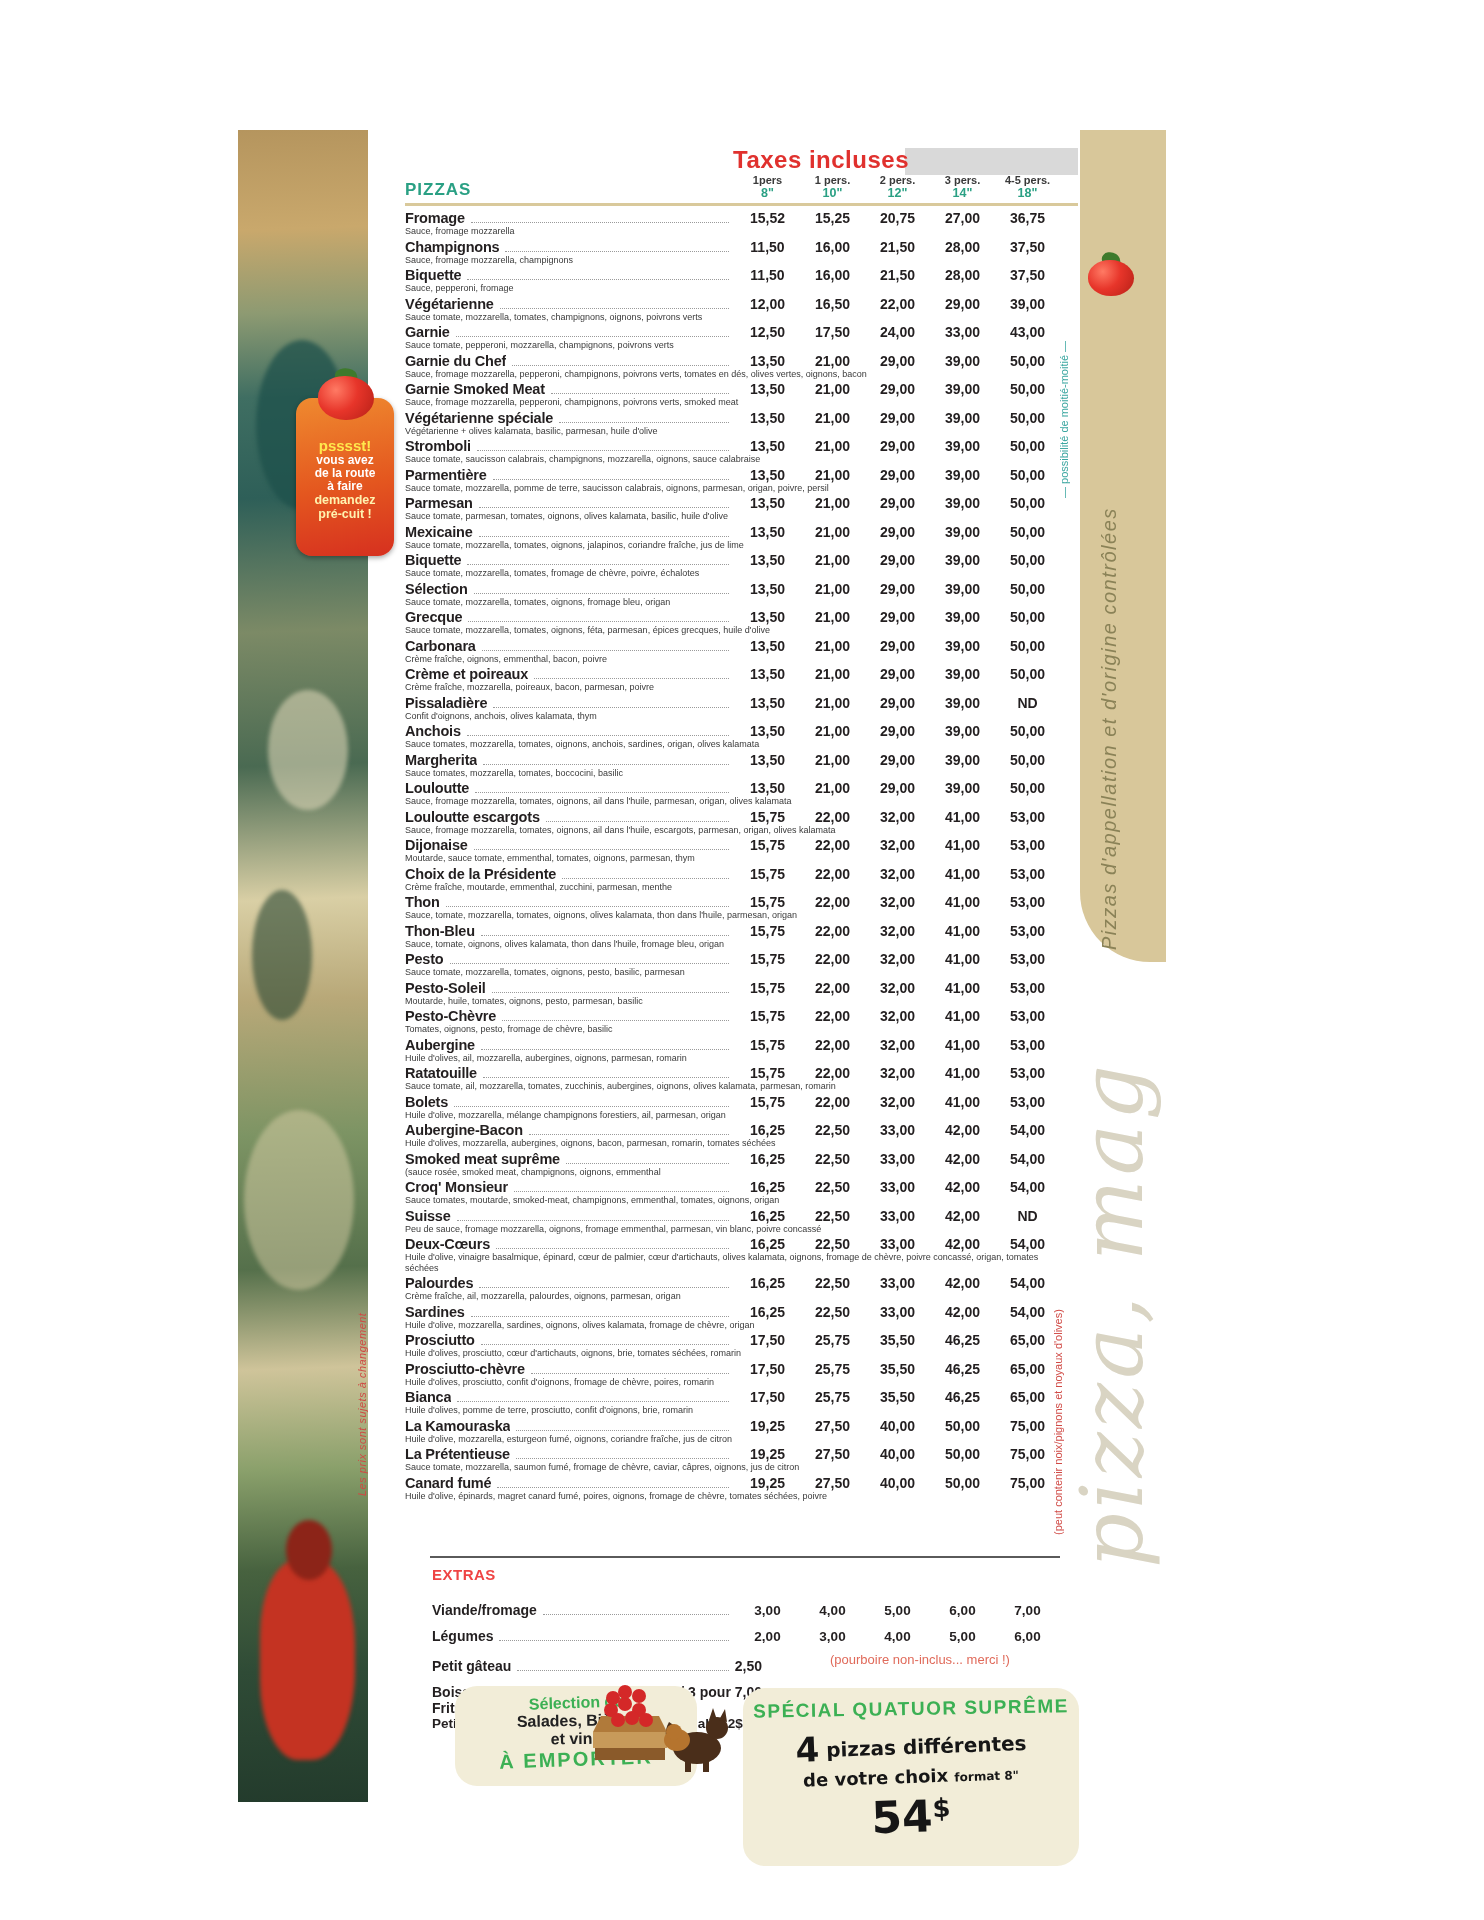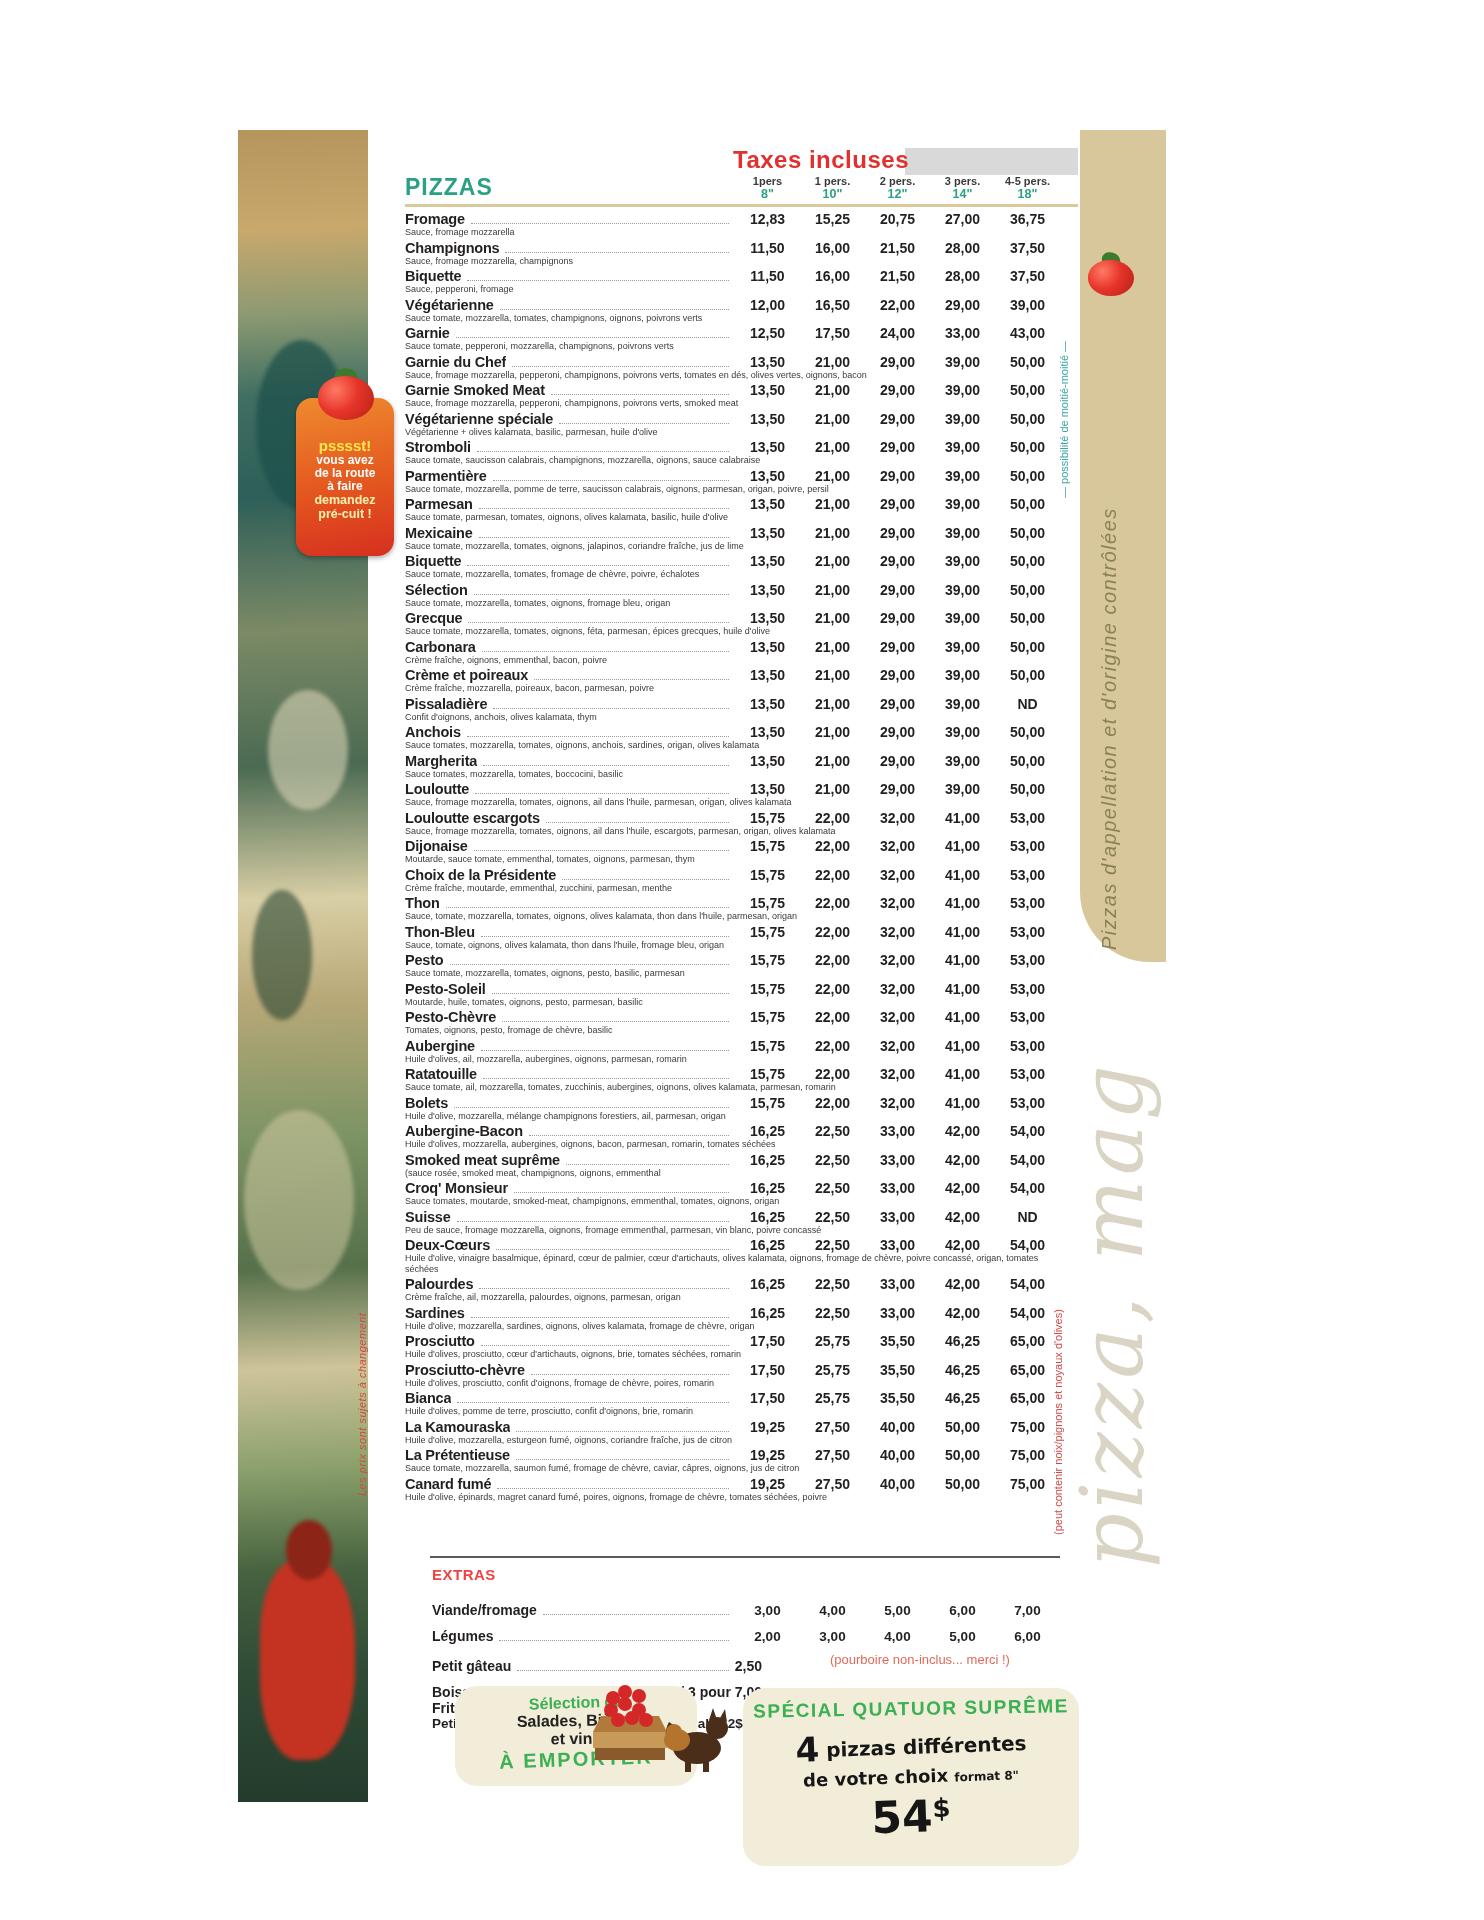--- a/index.html
+++ b/index.html
@@ -35,21 +35,21 @@
   .tomato-badge{left:318px;top:368px;width:56px;height:52px;}
   .tomato-strip{left:1088px;top:252px;width:46px;height:44px;}
 
   .left-price-note{left:356px;top:1232px;height:264px;color:#cf4a44;font-size:11px;font-style:italic;letter-spacing:.5px;}
 
   
   .main{position:absolute;left:405px;top:148px;width:673px;}
   .taxes{position:absolute;left:328px;top:-2px;font-size:24px;font-weight:bold;color:#e0312e;letter-spacing:.5px;}
   .gray-box{position:absolute;left:500px;top:0px;width:173px;height:27px;background:#d9d9d9;}
   .header-row{display:flex;align-items:flex-end;padding-top:26px;}
-  .pizzas-title{width:330px;font-size:23px;font-weight:bold;color:#2aa084;letter-spacing:1px;}
+  .pizzas-title{width:330px;font-size:17px;font-weight:bold;color:#2aa084;letter-spacing:1px;}
   .colcell{width:65px;text-align:center;}
   .col-pers{font-size:11px;font-weight:bold;color:#3a3a3a;line-height:12px;}
   .col-size{font-size:12.5px;font-weight:bold;color:#2aa084;line-height:14px;}
   .tan-rule{height:3px;background:#d9c99b;margin-top:3px;width:673px;}
 
   .list{margin-top:4px;}
   .pizza-item{margin-bottom:2px;}
   .prow{display:flex;align-items:flex-end;height:16px;}
   .pname{font-size:14.5px;font-weight:bold;letter-spacing:-.2px;white-space:nowrap;}
   .leader{flex:1;border-bottom:1px dotted #9a9a9a;margin:0 6px 3px 6px;min-width:10px;}
@@ -168,21 +168,21 @@
     <div class="tan-rule"></div>
 
     <div class="list">
 
     <div class="pizza-item">
         <div class="prow">
           <div class="pzone">
             <span class="pname">Fromage</span>
             <span class="leader"></span>
           </div>
-          <span class="pprice">12,83</span>
+          <span class="pprice">15,52</span>
           <span class="pprice">15,25</span>
           <span class="pprice">20,75</span>
           <span class="pprice">27,00</span>
           <span class="pprice">36,75</span>
         </div>
         <div class="pdesc">Sauce, fromage mozzarella</div>
       </div>
         <div class="pizza-item">
         <div class="prow">
           <div class="pzone">

